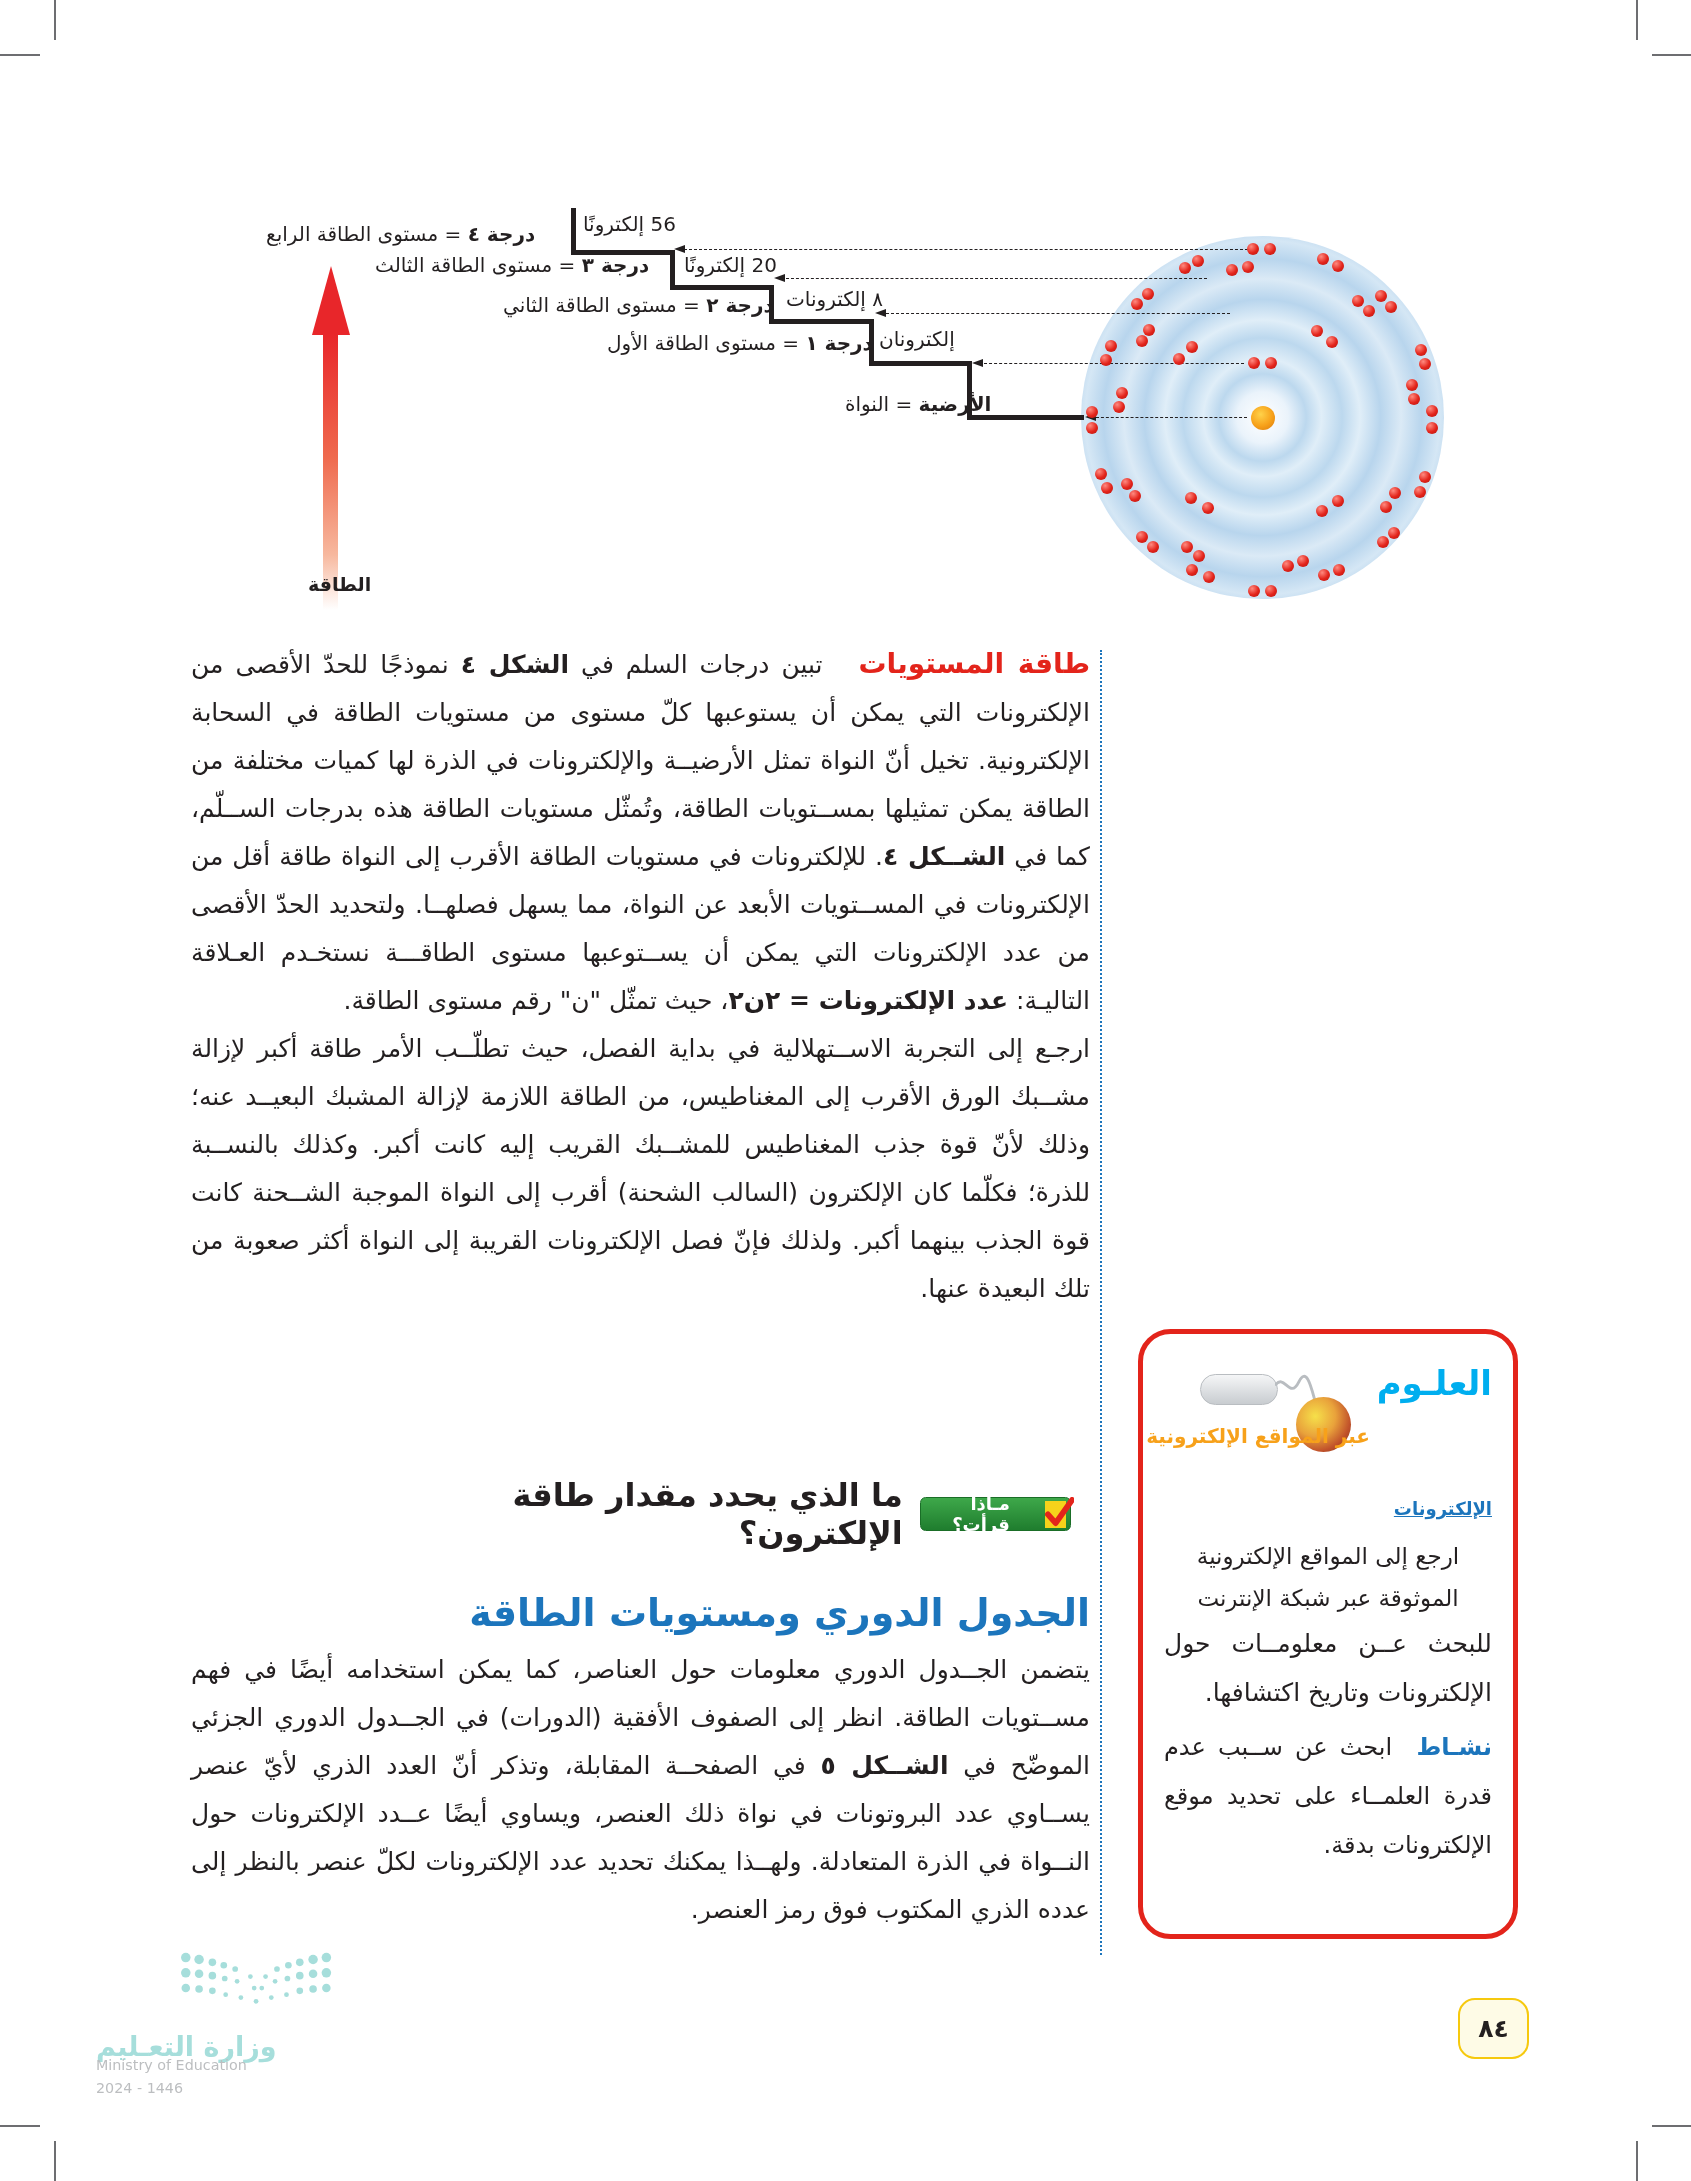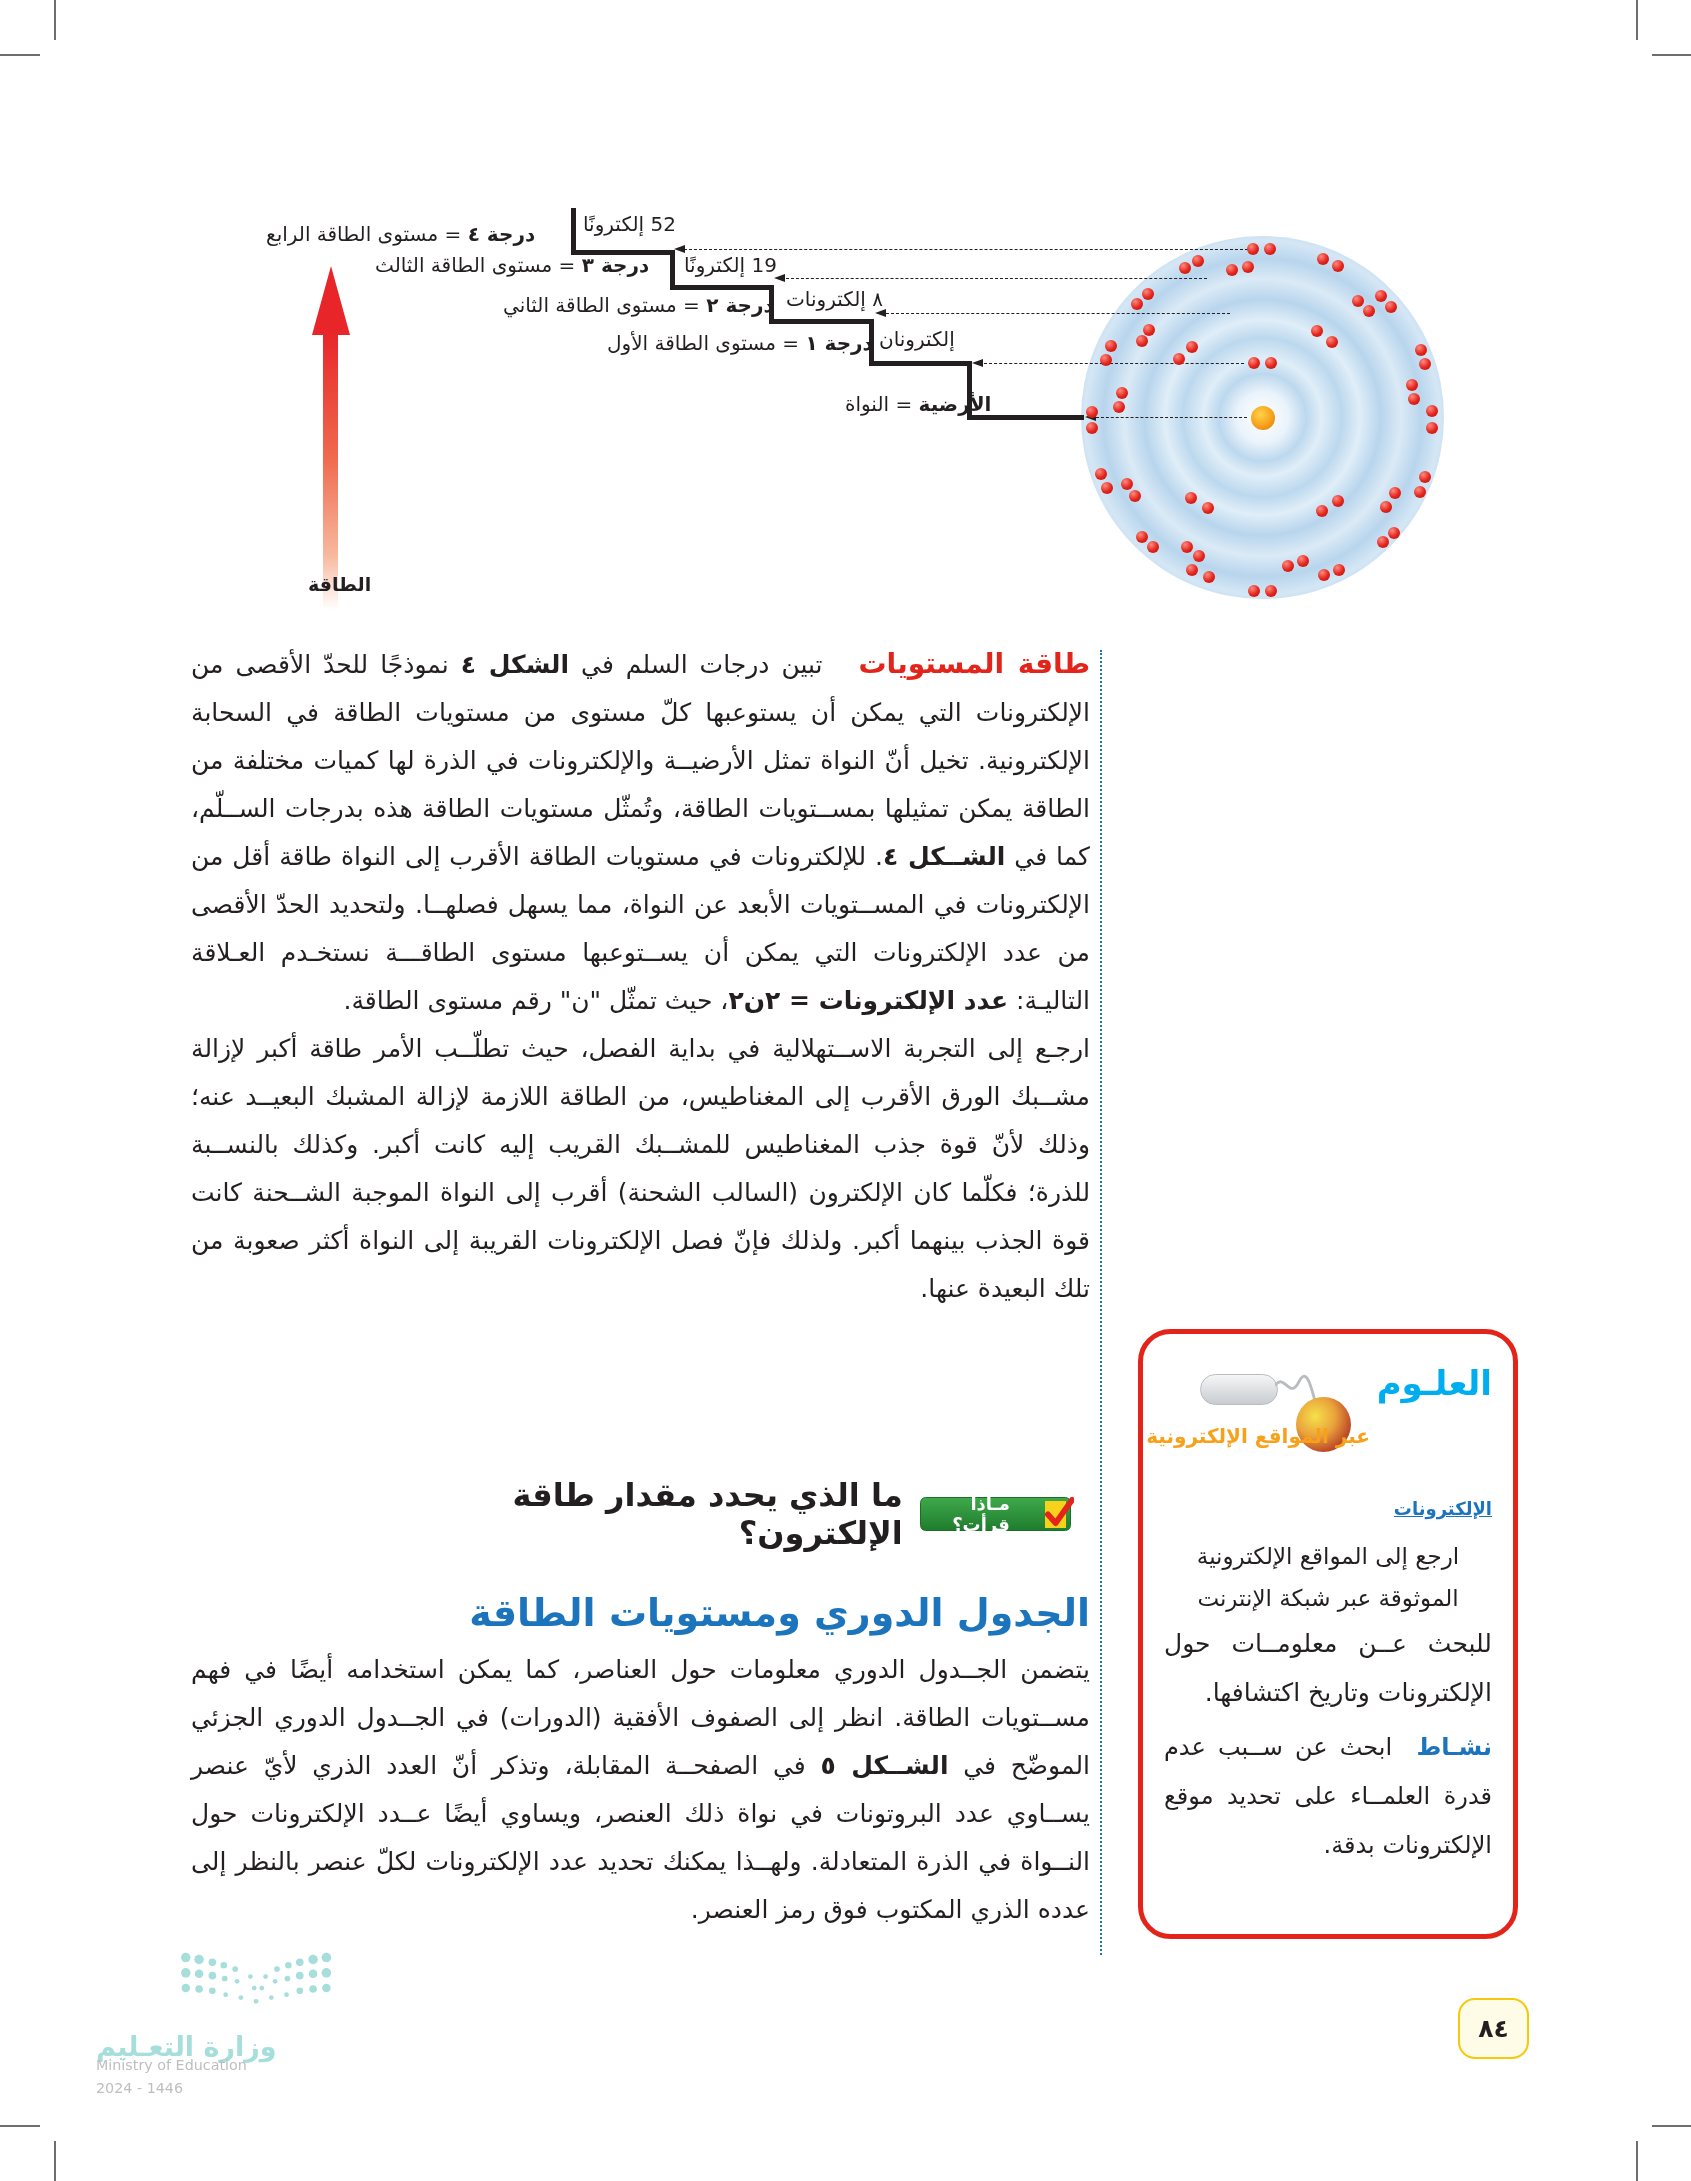--- a/index.html
+++ b/index.html
@@ -187,26 +187,26 @@
     <div class="e" style="left:1282px;top:560px"></div>
     <div class="e" style="left:1297px;top:555px"></div>
     <div class="e" style="left:1318px;top:569px"></div>
     <div class="e" style="left:1333px;top:564px"></div>
     <div class="e" style="left:1377px;top:536px"></div>
     <div class="e" style="left:1388px;top:527px"></div>
     <div class="e" style="left:1248px;top:585px"></div>
     <div class="e" style="left:1265px;top:585px"></div>
   </div>
 
-  <div class="fig-label" style="left:583px;top:212px;">52 إلكترونًا</div>
+  <div class="fig-label" style="left:583px;top:212px;">56 إلكترونًا</div>
   <div class="fig-label" style="left:266px;top:222px;">
     <b>درجة ٤</b><span> = </span><span>مستوى الطاقة الرابع</span>
   </div>
 
-  <div class="fig-label" style="left:684px;top:253px;">19 إلكترونًا</div>
+  <div class="fig-label" style="left:684px;top:253px;">20 إلكترونًا</div>
   <div class="fig-label" style="left:375px;top:253px;">
     <b>درجة ٣</b><span> = </span><span>مستوى الطاقة الثالث</span>
   </div>
 
   <div class="fig-label" style="left:786px;top:287px;">٨ إلكترونات</div>
   <div class="fig-label" style="left:503px;top:293px;">
     <b>درجة ٢</b><span> = </span><span>مستوى الطاقة الثاني</span>
   </div>
 
   <div class="fig-label" style="left:879px;top:327px;">إلكترونان</div>

